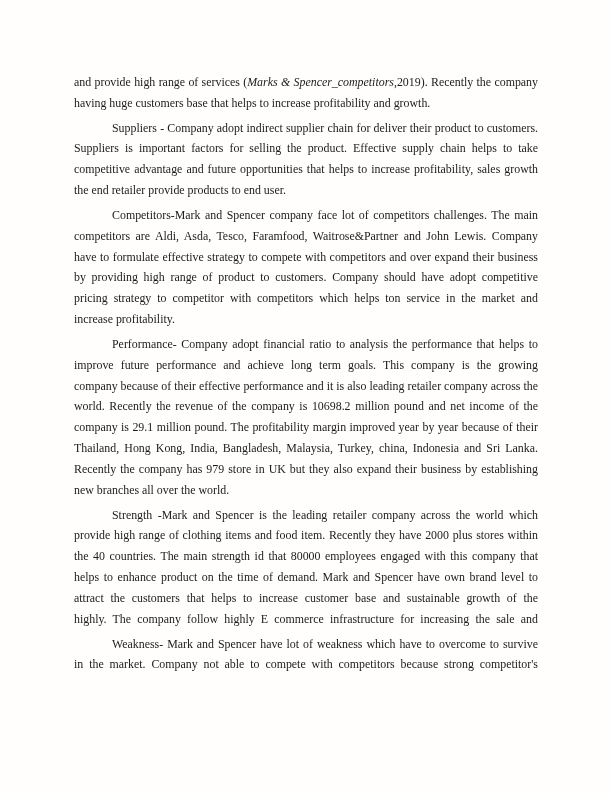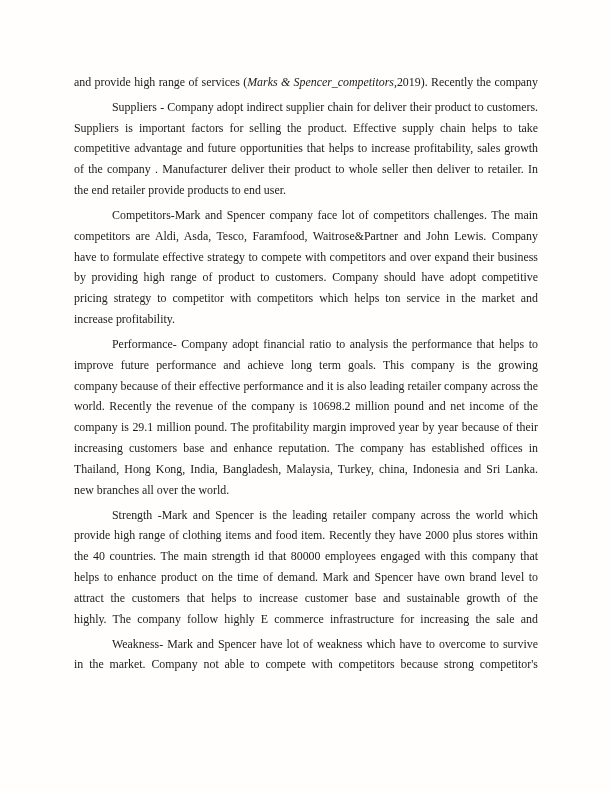--- a/index.html
+++ b/index.html
@@ -41,44 +41,44 @@
   .b { font-weight: normal; }
   .i { font-style: italic; }
 </style>
 </head>
 <body>
 
 <div class="page" style="background: rgb(255, 254, 252);">
   <div class="doc-body" style="color: rgb(27, 27, 27);">
       <div class="para">
         <div class="line just"><span>and provide high range of services (</span><span class="i">Marks &amp; Spencer_competitors</span><span>,2019). Recently the company</span></div>
+        <div class="line"><span>having huge customers base that helps to increase profitability and growth.</span></div>
       </div>
       <div class="para">
         <div class="line just indent"><span class="b">Suppliers - C</span><span>ompany adopt indirect supplier chain for deliver their product to customers.</span></div>
         <div class="line just"><span>Suppliers is important factors for selling the product. Effective supply chain helps to take</span></div>
         <div class="line just"><span>competitive advantage and future opportunities that helps to increase profitability, sales growth</span></div>
-        <div class="line just"><span>of the company .  Manufacturer deliver their product to whole seller then deliver to retailer. In</span></div>
         <div class="line"><span>the end retailer provide products to end user.</span></div>
       </div>
       <div class="para">
         <div class="line just indent"><span class="b">Competitors</span><span>-Mark and Spencer company face lot of competitors challenges. The main</span></div>
         <div class="line just"><span>competitors are Aldi, Asda, Tesco, Faramfood, Waitrose&amp;Partner and John Lewis. Company</span></div>
         <div class="line just"><span>have to formulate effective strategy to compete with competitors and over expand their business</span></div>
         <div class="line just"><span>by providing high range of product  to customers. Company should have adopt competitive</span></div>
         <div class="line just"><span>pricing strategy to competitor with competitors which helps ton service in the market and</span></div>
         <div class="line"><span>increase profitability.</span></div>
       </div>
       <div class="para">
         <div class="line just indent"><span class="b">Performance</span><span>- Company adopt financial ratio to analysis the performance that helps to</span></div>
         <div class="line just"><span>improve future performance and achieve long term goals. This company is the growing</span></div>
         <div class="line just"><span>company because of their effective performance and it is also leading retailer company across the</span></div>
         <div class="line just"><span>world. Recently the revenue of the company is 10698.2 million pound and net income of the</span></div>
         <div class="line just"><span>company is 29.1 million pound. The profitability margin improved year by year because of their</span></div>
-        <div class="line just"><span>increasing customers base and enhance reputation. The company has established offices in</span></div>
         <div class="line just"><span>Thailand, Hong Kong, India, Bangladesh, Malaysia, Turkey, china, Indonesia and Sri Lanka.</span></div>
+        <div class="line just"><span>Recently the company has 979 store in UK but they also expand their business by establishing</span></div>
         <div class="line"><span>new branches all over the world.</span></div>
       </div>
       <div class="para">
         <div class="line just indent"><span class="b">Strength</span><span> -Mark and Spencer is the leading retailer company across the world which</span></div>
         <div class="line just"><span>provide high range of clothing items and food item. Recently they have 2000 plus stores within</span></div>
         <div class="line just"><span>the 40 countries. The main strength id that 80000 employees engaged with this company that</span></div>
         <div class="line just"><span>helps to enhance product on the time of demand.  Mark and Spencer have own brand level to</span></div>
         <div class="line just"><span>attract the customers that helps to increase customer base and sustainable growth of the</span></div>
         <div class="line just"><span>highly. The company follow highly E commerce infrastructure for increasing the sale and</span></div>
       </div>

